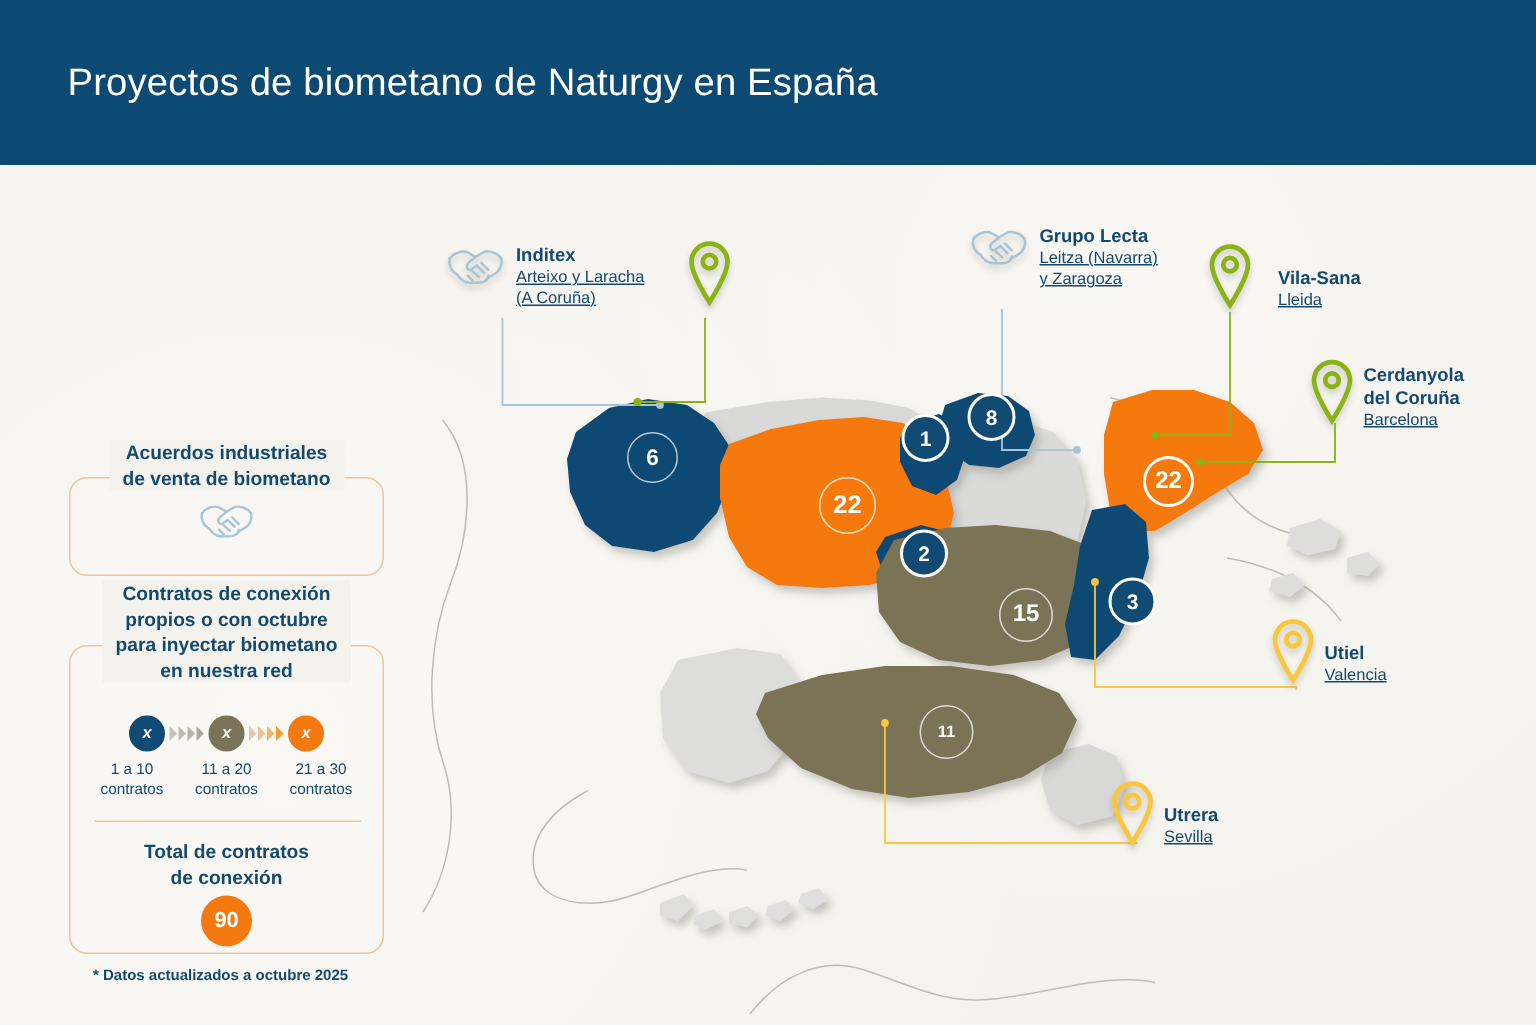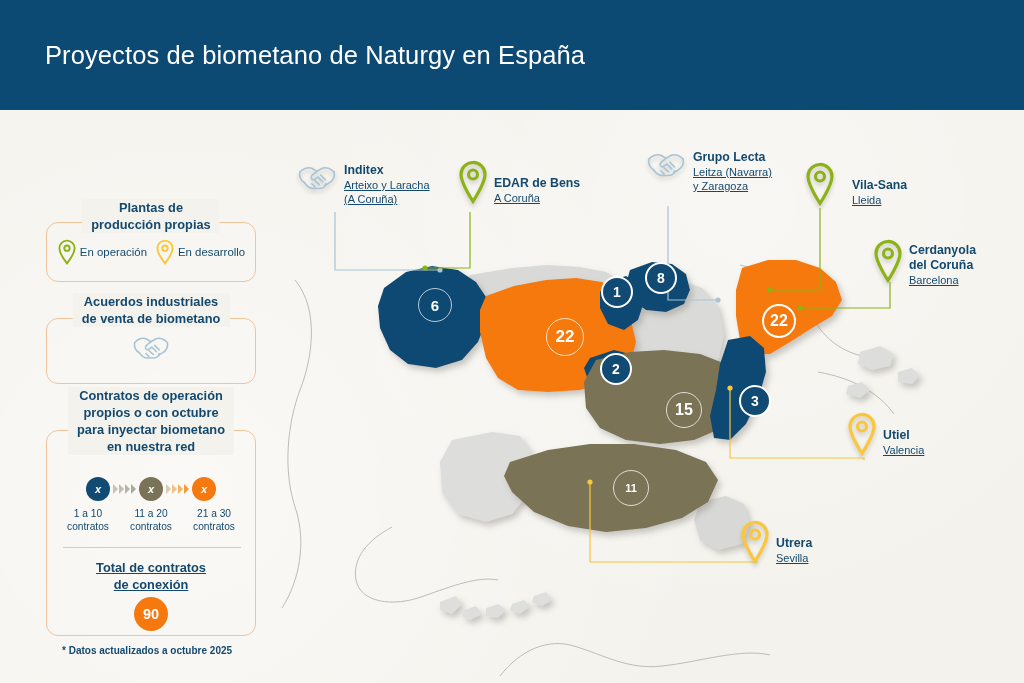--- a/index.html
+++ b/index.html
@@ -92,21 +92,21 @@
     text-align: center; font-size: 10.2px; color: #13496E; line-height: 13px;
     width: 62px;
   }
   .divider {
     position: absolute; left: 16px; top: 116px; width: 178px; height: 1px;
     background: #F0C49A;
   }
   .total-title {
     position: absolute; left: 0; top: 128px; width: 100%;
     text-align: center; color: #13496E; font-weight: bold;
-    font-size: 12.8px; line-height: 17px; text-decoration: underline;
+    font-size: 12.8px; line-height: 17px;
   }
   .total-badge {
     position: absolute; left: 50%; top: 166px; transform: translateX(-50%);
     width: 34px; height: 34px; border-radius: 50%;
     background: #F5790F;
     display: flex; align-items: center; justify-content: center;
     color: #fff; font-weight: bold; font-size: 14.5px;
   }
   .footnote {
     position: absolute; left: 62px; top: 645px;
@@ -264,42 +264,20 @@
   <div class="region-num" style="left:666px; top:392px; width:36px; height:36px; border:1.6px solid rgba(255,255,255,.75); font-size:16px;">
     <span>15</span>
   </div>
   <div class="region-num" style="left:739px; top:385px; width:32px; height:32px; background:#114A72; border:2px solid #fff; font-size:14px;">
     <span>3</span>
   </div>
   <div class="region-num" style="left:613px; top:470px; width:36px; height:36px; border:1.6px solid rgba(255,255,255,.75); font-size:11px;">
     <span>11</span>
   </div>
 
-  <div class="panel" id="panel-plantas">
-    <div class="panel-title" id="panel-plantas-title">
-      <div>Plantas de</div>
-      <div>producción propias</div>
-    </div>
-    <div class="pin-legend-row">
-      <div class="pin-item">
-        <svg width="20" height="26" viewBox="0 0 20 26">
-          <path d="M10 1.6c-4.2 0-7.6 3.4-7.6 7.6 0 5.4 7.6 15.2 7.6 15.2s7.6-9.8 7.6-15.2c0-4.2-3.4-7.6-7.6-7.6z" fill="none" stroke="#8CB218" stroke-width="1.9"></path>
-          <circle cx="10" cy="9.2" r="2.7" fill="none" stroke="#8CB218" stroke-width="1.9"></circle>
-        </svg>
-        <span class="pin-label">En operación</span>
-      </div>
-      <div class="pin-item">
-        <svg width="20" height="26" viewBox="0 0 20 26">
-          <path d="M10 1.6c-4.2 0-7.6 3.4-7.6 7.6 0 5.4 7.6 15.2 7.6 15.2s7.6-9.8 7.6-15.2c0-4.2-3.4-7.6-7.6-7.6z" fill="none" stroke="#FAC73C" stroke-width="1.9"></path>
-          <circle cx="10" cy="9.2" r="2.7" fill="none" stroke="#FAC73C" stroke-width="1.9"></circle>
-        </svg>
-        <span class="pin-label">En desarrollo</span>
-      </div>
-    </div>
-  </div>
 
   <div class="panel" id="panel-acuerdos">
     <div class="panel-title" id="panel-acuerdos-title">
       <div>Acuerdos industriales</div>
       <div>de venta de biometano</div>
     </div>
     <div class="handshake-center">
       <svg width="40" height="30" viewBox="0 0 44 32">
         <g fill="none" stroke="#A8C4D6" stroke-width="1.7" stroke-linecap="round" stroke-linejoin="round">
           <path d="M4 9 C7 5, 13 3, 17 5 L22 8 L27 5 C31 3, 37 5, 40 9"></path>
@@ -308,21 +286,21 @@
           <path d="M40 9 C41 13, 39 18, 35 20 L30 23"></path>
           <path d="M4 9 C3 13, 5 18, 9 20"></path>
           <path d="M9 20 C11 23, 14 26, 18 26 L24 26 C28 26, 31 24, 31 21"></path>
         </g>
       </svg>
     </div>
   </div>
 
   <div class="panel" id="panel-contratos">
     <div class="panel-title" id="panel-contratos-title">
-      <div>Contratos de operación</div>
+      <div>Contratos de conexión</div>
       <div>propios o con octubre</div>
       <div>para inyectar biometano</div>
       <div>en nuestra red</div>
     </div>
 
     <div class="contract-scale">
       <div class="scale-dot" style="background:#114A72;">
         <span>x</span>
       </div>
       <div class="chev-group">
@@ -392,24 +370,20 @@
       </div>
     </div>
   </div>
 
   <div class="callout" style="left:458px; top:160px;">
     <div class="callout-row" style="align-items:center;">
       <svg width="30" height="46" viewBox="0 0 20 30" style="filter:drop-shadow(0 3px 2px rgba(150,148,140,.45));">
         <path d="M10 1.3c-4.4 0-8 3.6-8 8 0 5.8 8 18 8 18s8-12.2 8-18c0-4.4-3.6-8-8-8z" fill="none" stroke="#8CB218" stroke-width="2.1"></path>
         <circle cx="10" cy="9.3" r="3" fill="none" stroke="#8CB218" stroke-width="2.1"></circle>
       </svg>
-      <div class="callout-text" style="padding-top:14px;">
-        <div class="callout-name">EDAR de Bens</div>
-        <div class="callout-sub">A Coruña</div>
-      </div>
     </div>
   </div>
 
   <div class="callout" style="left:645px; top:150px;">
     <div class="callout-row">
       <svg width="42" height="32" viewBox="0 0 44 32" style="filter:drop-shadow(0 3px 2px rgba(150,148,140,.45));">
         <g fill="none" stroke="#A8C4D6" stroke-width="1.7" stroke-linecap="round" stroke-linejoin="round">
           <path d="M4 9 C7 5, 13 3, 17 5 L22 8 L27 5 C31 3, 37 5, 40 9"></path>
           <path d="M22 8 L17 12 C15 14, 16 17, 18.5 17 L23 14"></path>
           <path d="M23 14 L28 19 M26 12 L31 17 M20 18 L24.5 22 M16.5 21 L20 24.5"></path>

